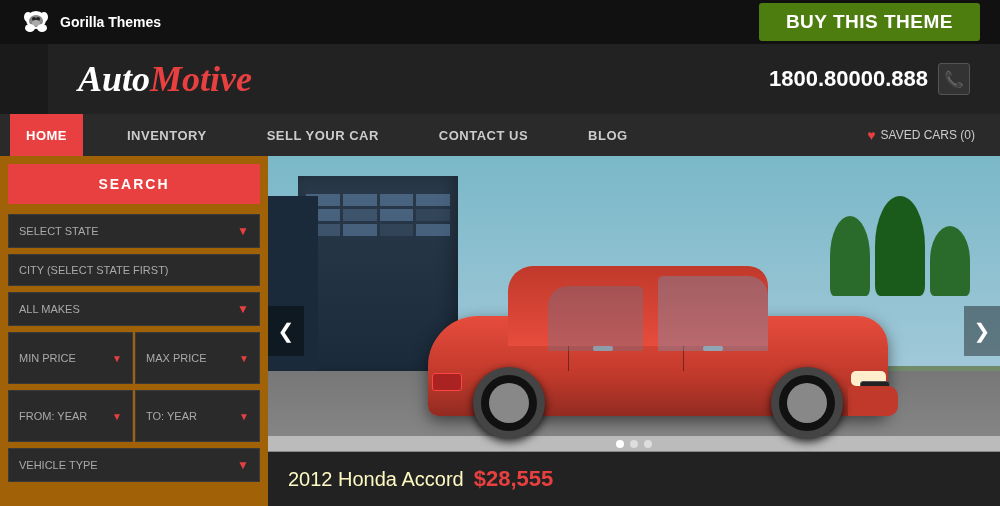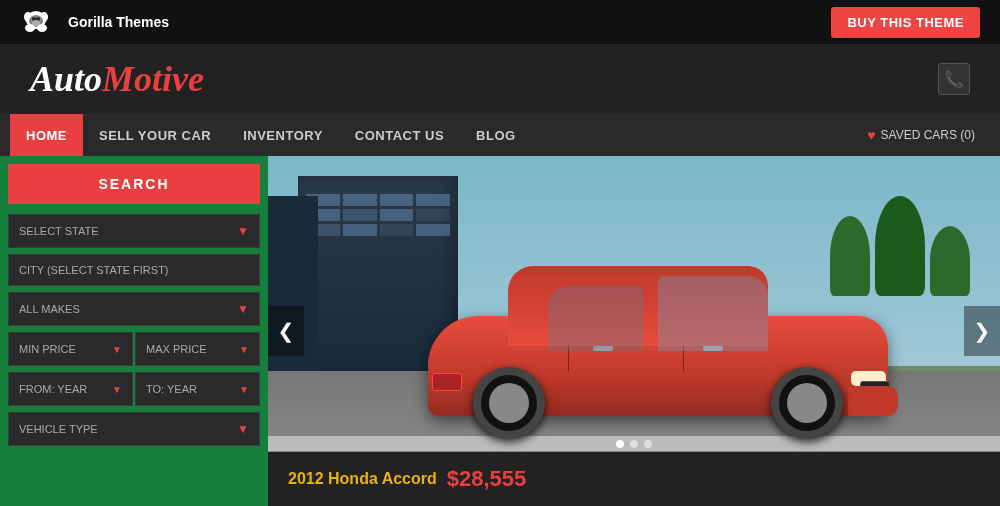--- a/index.html
+++ b/index.html
@@ -7,43 +7,44 @@
 
     
     #topbar {
       background: #111;
       height: 44px;
       display: flex;
       align-items: center;
       justify-content: space-between;
       padding: 0 20px;
     }
-    #topbar-logo { display: flex; align-items: center; gap: 16px; }
+    #topbar-logo { display: flex; align-items: center; gap: 8px; }
     #gorilla-icon { width: 32px; height: 32px; }
     #topbar-brand { color: #fff; font-size: 14px; font-weight: bold; }
     #buy-btn {
-      background: #ef4444;
+      background: #4d7c0f;
       color: #fff;
       border: none;
-      padding: 8px 16px;
-      font-size: 13px;
+      padding: 8px 27px;
+      font-size: 19px;
       font-weight: bold;
       cursor: pointer;
       border-radius: 3px;
       letter-spacing: 0.5px;
     }
 
     
     #header {
       background: #222;
       height: 70px;
       display: flex;
       align-items: center;
       justify-content: space-between;
       padding: 0 30px;
+      margin-left: 48px;
     }
     #logo-text {
       font-size: 36px;
       font-weight: bold;
       font-style: italic;
       font-family: Georgia, serif;
     }
     #logo-auto { color: #fff; }
     #logo-motive { color: #e84040; }
     #phone-area { display: flex; align-items: center; gap: 10px; color: #fff; font-size: 22px; font-weight: bold; }
@@ -58,21 +59,21 @@
 
     
     #navbar {
       background: #2a2a2a;
       height: 42px;
       display: flex;
       align-items: center;
       padding: 0 10px;
       justify-content: space-between;
     }
-    #nav-items { display: flex; align-items: flex-start; height: 100%; }
+    #nav-items { display: flex; align-items: flex-start; height: 100%; gap: 28px; }
     .nav-item {
       height: 100%;
       display: flex;
       align-items: center;
       padding: 0 16px;
       color: #ccc;
       font-size: 13px;
       font-weight: bold;
       cursor: pointer;
       letter-spacing: 0.5px;
@@ -86,21 +87,21 @@
     #main {
       display: flex;
       height: 350px;
       background: #1a1a1a;
     }
 
     
     #sidebar {
       width: 268px;
       min-width: 268px;
-      background: #15803d;
+      background: #a16207;
       display: flex;
       flex-direction: column;
       gap: 2px;
       padding: 0;
     }
     #search-btn {
       background: #e84040;
       color: #fff;
       font-size: 14px;
       font-weight: bold;
@@ -126,21 +127,21 @@
     .sidebar-select .arrow { color: #e84040; font-size: 12px; }
     .sidebar-row {
       display: flex;
       gap: 2px;
       margin: 2px 8px;
     }
     .sidebar-half {
       flex: 1;
       background: #2a2a2a;
       border: 1px solid #3a3a3a;
-      padding: 10px 10px;
+      padding: 19px 10px;
       color: #aaa;
       font-size: 11px;
       display: flex;
       justify-content: space-between;
       align-items: flex-end;
       cursor: pointer;
       text-transform: uppercase;
     }
     .sidebar-half .arrow { color: #e84040; font-size: 10px; }
 
@@ -156,21 +157,21 @@
     #slider-caption {
       position: absolute;
       bottom: 0;
       left: 0; right: 0;
       background: rgba(0,0,0,0.75);
       padding: 14px 20px;
       display: flex;
       align-items: center;
       gap: 10px;
     }
-    #caption-title { color: #eab308; font-size: 16px; font-weight: bold; }
+    #caption-title { color: #fef9c3; font-size: 20px; font-weight: normal; }
     #caption-price { color: #e84040; font-size: 22px; font-weight: bold; }
 
     
     #arrow-left, #arrow-right {
       position: absolute;
       top: 50%;
       transform: translateY(-50%);
       background: rgba(0,0,0,0.4);
       color: #fff;
       width: 36px; height: 50px;
@@ -377,29 +378,30 @@
     <span id="topbar-brand">Gorilla Themes</span>
   </div>
   <button id="buy-btn">BUY THIS THEME</button>
 </div>
 
 <div id="header">
   <div id="logo-text">
     <span id="logo-auto">Auto</span><span id="logo-motive">Motive</span>
   </div>
   <div id="phone-area">
+    <span id="phone-number">1800.80000.888</span>
     <div id="phone-icon">📞</div>
   </div>
 </div>
 
 <div id="navbar">
   <div id="nav-items">
     <div class="nav-item active">HOME</div>
+    <div class="nav-item">INVENTORY</div>
     <div class="nav-item">SELL YOUR CAR</div>
-    <div class="nav-item">INVENTORY</div>
     <div class="nav-item">CONTACT US</div>
     <div class="nav-item">BLOG</div>
   </div>
   <div id="saved-cars">
     <span id="heart-icon">♥</span>
     <span>SAVED CARS (0)</span>
   </div>
 </div>
 
 <div id="main">

